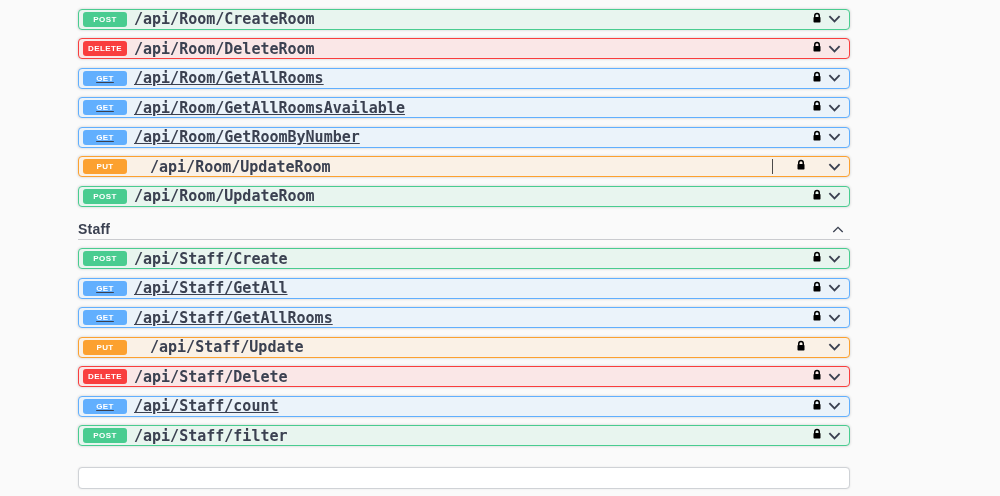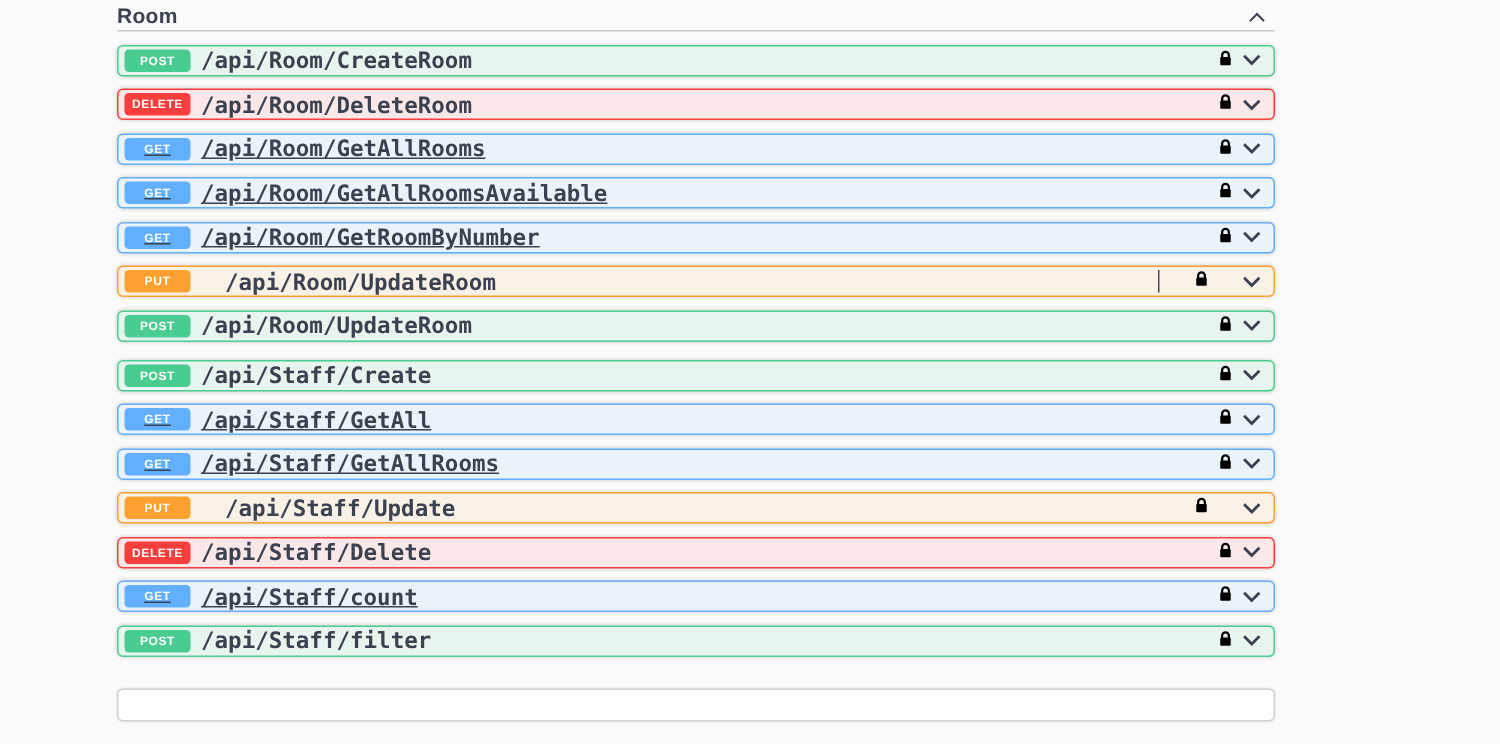--- a/index.html
+++ b/index.html
@@ -76,170 +76,170 @@
     box-shadow:0 0 2px rgba(0,0,0,.1);
   }
 </style>
 </head>
 <body>
 
 <div class="page">
   <div class="content">
 
     <div class="section">
+
+      <div class="op-row op-post">
+        <span class="badge">POST</span>
+        <span class="path">/api/Room/CreateRoom</span>
+        <span class="spacer"></span>
+        <button class="lock-btn">
+            <span>
+  <svg width="10" height="12" viewBox="0 0 20 24" aria-hidden="true">
+    <path d="M5.5 11 V7.5 a4.5 4.5 0 0 1 9 0 V11" fill="none" stroke="#000" stroke-width="3"></path>
+    <rect x="3" y="10" width="14" height="11" rx="1.5" fill="#000"></rect>
+  </svg>
+</span>
+          </button>
+        <span class="chev">
+  <svg width="13" height="8" viewBox="0 0 14 8" aria-hidden="true">
+    <path d="M1.5 1 L7 6.5 L12.5 1" fill="none" stroke="#3b4151" stroke-width="2"></path>
+  </svg>
+</span>
+      </div>
+
+      <div class="op-row op-delete">
+        <span class="badge">DELETE</span>
+        <span class="path">/api/Room/DeleteRoom</span>
+        <span class="spacer"></span>
+        <button class="lock-btn">
+            <span>
+  <svg width="10" height="12" viewBox="0 0 20 24" aria-hidden="true">
+    <path d="M5.5 11 V7.5 a4.5 4.5 0 0 1 9 0 V11" fill="none" stroke="#000" stroke-width="3"></path>
+    <rect x="3" y="10" width="14" height="11" rx="1.5" fill="#000"></rect>
+  </svg>
+</span>
+          </button>
+        <span class="chev">
+  <svg width="13" height="8" viewBox="0 0 14 8" aria-hidden="true">
+    <path d="M1.5 1 L7 6.5 L12.5 1" fill="none" stroke="#3b4151" stroke-width="2"></path>
+  </svg>
+</span>
+      </div>
+
+      <div class="op-row op-get">
+        <span class="badge">GET</span>
+        <span class="path">/api/Room/GetAllRooms</span>
+        <span class="spacer"></span>
+        <button class="lock-btn">
+            <span>
+  <svg width="10" height="12" viewBox="0 0 20 24" aria-hidden="true">
+    <path d="M5.5 11 V7.5 a4.5 4.5 0 0 1 9 0 V11" fill="none" stroke="#000" stroke-width="3"></path>
+    <rect x="3" y="10" width="14" height="11" rx="1.5" fill="#000"></rect>
+  </svg>
+</span>
+          </button>
+        <span class="chev">
+  <svg width="13" height="8" viewBox="0 0 14 8" aria-hidden="true">
+    <path d="M1.5 1 L7 6.5 L12.5 1" fill="none" stroke="#3b4151" stroke-width="2"></path>
+  </svg>
+</span>
+      </div>
+
+      <div class="op-row op-get">
+        <span class="badge">GET</span>
+        <span class="path">/api/Room/GetAllRoomsAvailable</span>
+        <span class="spacer"></span>
+        <button class="lock-btn">
+            <span>
+  <svg width="10" height="12" viewBox="0 0 20 24" aria-hidden="true">
+    <path d="M5.5 11 V7.5 a4.5 4.5 0 0 1 9 0 V11" fill="none" stroke="#000" stroke-width="3"></path>
+    <rect x="3" y="10" width="14" height="11" rx="1.5" fill="#000"></rect>
+  </svg>
+</span>
+          </button>
+        <span class="chev">
+  <svg width="13" height="8" viewBox="0 0 14 8" aria-hidden="true">
+    <path d="M1.5 1 L7 6.5 L12.5 1" fill="none" stroke="#3b4151" stroke-width="2"></path>
+  </svg>
+</span>
+      </div>
+
+      <div class="op-row op-get">
+        <span class="badge">GET</span>
+        <span class="path">/api/Room/GetRoomByNumber</span>
+        <span class="spacer"></span>
+        <button class="lock-btn">
+            <span>
+  <svg width="10" height="12" viewBox="0 0 20 24" aria-hidden="true">
+    <path d="M5.5 11 V7.5 a4.5 4.5 0 0 1 9 0 V11" fill="none" stroke="#000" stroke-width="3"></path>
+    <rect x="3" y="10" width="14" height="11" rx="1.5" fill="#000"></rect>
+  </svg>
+</span>
+          </button>
+        <span class="chev">
+  <svg width="13" height="8" viewBox="0 0 14 8" aria-hidden="true">
+    <path d="M1.5 1 L7 6.5 L12.5 1" fill="none" stroke="#3b4151" stroke-width="2"></path>
+  </svg>
+</span>
+      </div>
+
+      <div class="op-row op-put">
+        <span class="badge">PUT</span>
+        <span class="path">/api/Room/UpdateRoom</span>
+        <span class="spacer"></span>
+        <span class="ibeam"></span>
+        <button class="lock-btn">
+            <span>
+  <svg width="10" height="12" viewBox="0 0 20 24" aria-hidden="true">
+    <path d="M5.5 11 V7.5 a4.5 4.5 0 0 1 9 0 V11" fill="none" stroke="#000" stroke-width="3"></path>
+    <rect x="3" y="10" width="14" height="11" rx="1.5" fill="#000"></rect>
+  </svg>
+</span>
+          </button>
+        <span class="chev">
+  <svg width="13" height="8" viewBox="0 0 14 8" aria-hidden="true">
+    <path d="M1.5 1 L7 6.5 L12.5 1" fill="none" stroke="#3b4151" stroke-width="2"></path>
+  </svg>
+</span>
+      </div>
+
+      <div class="op-row op-post">
+        <span class="badge">POST</span>
+        <span class="path">/api/Room/UpdateRoom</span>
+        <span class="spacer"></span>
+        <button class="lock-btn">
+            <span>
+  <svg width="10" height="12" viewBox="0 0 20 24" aria-hidden="true">
+    <path d="M5.5 11 V7.5 a4.5 4.5 0 0 1 9 0 V11" fill="none" stroke="#000" stroke-width="3"></path>
+    <rect x="3" y="10" width="14" height="11" rx="1.5" fill="#000"></rect>
+  </svg>
+</span>
+          </button>
+        <span class="chev">
+  <svg width="13" height="8" viewBox="0 0 14 8" aria-hidden="true">
+    <path d="M1.5 1 L7 6.5 L12.5 1" fill="none" stroke="#3b4151" stroke-width="2"></path>
+  </svg>
+</span>
+      </div>
+    </div>
+
+    <div class="section section-2">
       <div class="section-header">
-        <span class="section-title">Room</span>
+        <span class="section-title">Staff</span>
         <button class="collapse-btn">
           <span>
             <svg width="12" height="7" viewBox="0 0 14 8">
                 <path d="M1.5 7 L7 1.5 L12.5 7" fill="none" stroke="#3b4151" stroke-width="1.6"></path>
               </svg>
           </span>
         </button>
       </div>
 
       <div class="op-row op-post">
         <span class="badge">POST</span>
-        <span class="path">/api/Room/CreateRoom</span>
-        <span class="spacer"></span>
-        <button class="lock-btn">
-            <span>
-  <svg width="10" height="12" viewBox="0 0 20 24" aria-hidden="true">
-    <path d="M5.5 11 V7.5 a4.5 4.5 0 0 1 9 0 V11" fill="none" stroke="#000" stroke-width="3"></path>
-    <rect x="3" y="10" width="14" height="11" rx="1.5" fill="#000"></rect>
-  </svg>
-</span>
-          </button>
-        <span class="chev">
-  <svg width="13" height="8" viewBox="0 0 14 8" aria-hidden="true">
-    <path d="M1.5 1 L7 6.5 L12.5 1" fill="none" stroke="#3b4151" stroke-width="2"></path>
-  </svg>
-</span>
-      </div>
-
-      <div class="op-row op-delete">
-        <span class="badge">DELETE</span>
-        <span class="path">/api/Room/DeleteRoom</span>
-        <span class="spacer"></span>
-        <button class="lock-btn">
-            <span>
-  <svg width="10" height="12" viewBox="0 0 20 24" aria-hidden="true">
-    <path d="M5.5 11 V7.5 a4.5 4.5 0 0 1 9 0 V11" fill="none" stroke="#000" stroke-width="3"></path>
-    <rect x="3" y="10" width="14" height="11" rx="1.5" fill="#000"></rect>
-  </svg>
-</span>
-          </button>
-        <span class="chev">
-  <svg width="13" height="8" viewBox="0 0 14 8" aria-hidden="true">
-    <path d="M1.5 1 L7 6.5 L12.5 1" fill="none" stroke="#3b4151" stroke-width="2"></path>
-  </svg>
-</span>
-      </div>
-
-      <div class="op-row op-get">
-        <span class="badge">GET</span>
-        <span class="path">/api/Room/GetAllRooms</span>
-        <span class="spacer"></span>
-        <button class="lock-btn">
-            <span>
-  <svg width="10" height="12" viewBox="0 0 20 24" aria-hidden="true">
-    <path d="M5.5 11 V7.5 a4.5 4.5 0 0 1 9 0 V11" fill="none" stroke="#000" stroke-width="3"></path>
-    <rect x="3" y="10" width="14" height="11" rx="1.5" fill="#000"></rect>
-  </svg>
-</span>
-          </button>
-        <span class="chev">
-  <svg width="13" height="8" viewBox="0 0 14 8" aria-hidden="true">
-    <path d="M1.5 1 L7 6.5 L12.5 1" fill="none" stroke="#3b4151" stroke-width="2"></path>
-  </svg>
-</span>
-      </div>
-
-      <div class="op-row op-get">
-        <span class="badge">GET</span>
-        <span class="path">/api/Room/GetAllRoomsAvailable</span>
-        <span class="spacer"></span>
-        <button class="lock-btn">
-            <span>
-  <svg width="10" height="12" viewBox="0 0 20 24" aria-hidden="true">
-    <path d="M5.5 11 V7.5 a4.5 4.5 0 0 1 9 0 V11" fill="none" stroke="#000" stroke-width="3"></path>
-    <rect x="3" y="10" width="14" height="11" rx="1.5" fill="#000"></rect>
-  </svg>
-</span>
-          </button>
-        <span class="chev">
-  <svg width="13" height="8" viewBox="0 0 14 8" aria-hidden="true">
-    <path d="M1.5 1 L7 6.5 L12.5 1" fill="none" stroke="#3b4151" stroke-width="2"></path>
-  </svg>
-</span>
-      </div>
-
-      <div class="op-row op-get">
-        <span class="badge">GET</span>
-        <span class="path">/api/Room/GetRoomByNumber</span>
-        <span class="spacer"></span>
-        <button class="lock-btn">
-            <span>
-  <svg width="10" height="12" viewBox="0 0 20 24" aria-hidden="true">
-    <path d="M5.5 11 V7.5 a4.5 4.5 0 0 1 9 0 V11" fill="none" stroke="#000" stroke-width="3"></path>
-    <rect x="3" y="10" width="14" height="11" rx="1.5" fill="#000"></rect>
-  </svg>
-</span>
-          </button>
-        <span class="chev">
-  <svg width="13" height="8" viewBox="0 0 14 8" aria-hidden="true">
-    <path d="M1.5 1 L7 6.5 L12.5 1" fill="none" stroke="#3b4151" stroke-width="2"></path>
-  </svg>
-</span>
-      </div>
-
-      <div class="op-row op-put">
-        <span class="badge">PUT</span>
-        <span class="path">/api/Room/UpdateRoom</span>
-        <span class="spacer"></span>
-        <span class="ibeam"></span>
-        <button class="lock-btn">
-            <span>
-  <svg width="10" height="12" viewBox="0 0 20 24" aria-hidden="true">
-    <path d="M5.5 11 V7.5 a4.5 4.5 0 0 1 9 0 V11" fill="none" stroke="#000" stroke-width="3"></path>
-    <rect x="3" y="10" width="14" height="11" rx="1.5" fill="#000"></rect>
-  </svg>
-</span>
-          </button>
-        <span class="chev">
-  <svg width="13" height="8" viewBox="0 0 14 8" aria-hidden="true">
-    <path d="M1.5 1 L7 6.5 L12.5 1" fill="none" stroke="#3b4151" stroke-width="2"></path>
-  </svg>
-</span>
-      </div>
-
-      <div class="op-row op-post">
-        <span class="badge">POST</span>
-        <span class="path">/api/Room/UpdateRoom</span>
-        <span class="spacer"></span>
-        <button class="lock-btn">
-            <span>
-  <svg width="10" height="12" viewBox="0 0 20 24" aria-hidden="true">
-    <path d="M5.5 11 V7.5 a4.5 4.5 0 0 1 9 0 V11" fill="none" stroke="#000" stroke-width="3"></path>
-    <rect x="3" y="10" width="14" height="11" rx="1.5" fill="#000"></rect>
-  </svg>
-</span>
-          </button>
-        <span class="chev">
-  <svg width="13" height="8" viewBox="0 0 14 8" aria-hidden="true">
-    <path d="M1.5 1 L7 6.5 L12.5 1" fill="none" stroke="#3b4151" stroke-width="2"></path>
-  </svg>
-</span>
-      </div>
-    </div>
-
-    <div class="section section-2">
-
-      <div class="op-row op-post">
-        <span class="badge">POST</span>
         <span class="path">/api/Staff/Create</span>
         <span class="spacer"></span>
         <button class="lock-btn">
             <span>
   <svg width="10" height="12" viewBox="0 0 20 24" aria-hidden="true">
     <path d="M5.5 11 V7.5 a4.5 4.5 0 0 1 9 0 V11" fill="none" stroke="#000" stroke-width="3"></path>
     <rect x="3" y="10" width="14" height="11" rx="1.5" fill="#000"></rect>
   </svg>
 </span>
           </button>

